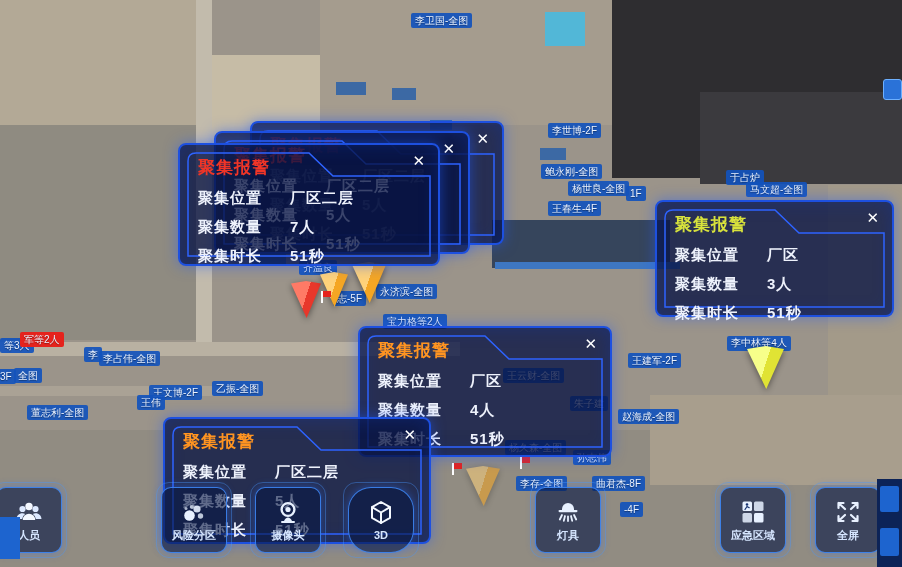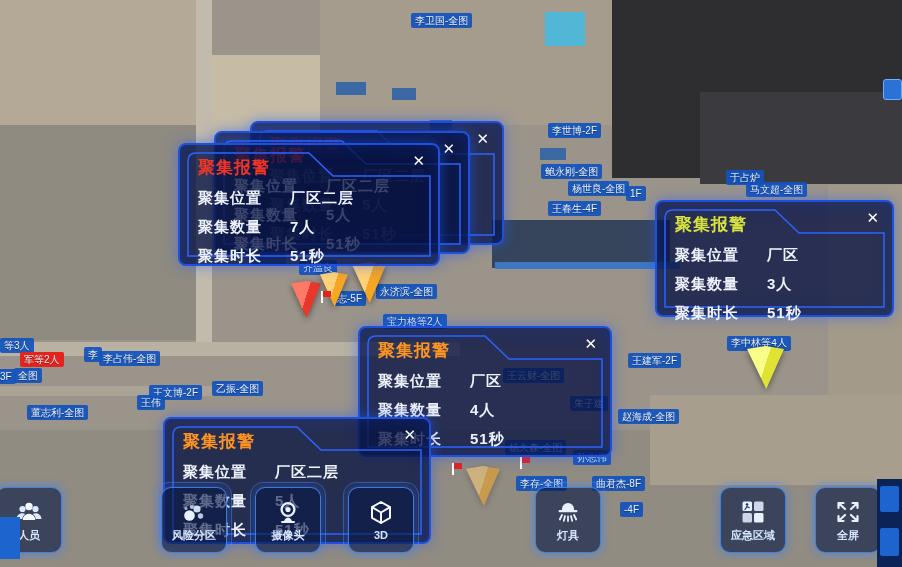--- a/index.html
+++ b/index.html
@@ -35,21 +35,21 @@
   .r4{left:252px;top:252px;width:34px;height:14px;}
   .r5{left:430px;top:120px;width:22px;height:10px;}
 
   
   #labels{position:absolute;inset:0;z-index:20;}
   .maplabel{
     position:absolute;white-space:nowrap;font-size:10px;line-height:13px;
     color:#eaf2ff;background:rgba(18,82,188,.92);padding:1px 4px;border-radius:2px;
     text-shadow:0 1px 1px rgba(0,0,0,.4);
   }
-  .maplabel.red{background:#e5231d;margin-top:20px;}
+  .maplabel.red{background:#e5231d;}
 
   
   #markers{position:absolute;inset:0;z-index:30;}
   .pyr{position:absolute;filter:drop-shadow(0 2px 3px rgba(0,0,0,.45));}
   .pyr .shape{width:100%;height:100%;clip-path:polygon(0 7%,50% 0,100% 7%,52% 100%);}
   .pyr.faded{opacity:.55;}
   .flag{position:absolute;width:10px;height:12px;z-index:31;}
   .flag::before{content:"";position:absolute;left:1px;top:0;width:9px;height:6px;background:#e5231d;}
   .flag::after{content:"";position:absolute;left:0;top:0;width:2px;height:12px;background:#fdfdfd;}
 
@@ -334,21 +334,21 @@
         <div>
           <svg width="30" height="28" viewBox="0 0 30 28">
             <circle cx="15" cy="11.5" r="6.4" fill="none" stroke="#e8f1ff" stroke-width="2.4"></circle>
             <circle cx="15" cy="11.5" r="2.6" fill="#e8f1ff"></circle>
             <path d="M11 23c1-2.3 2.4-3.5 4-3.5s3 1.2 4 3.5z" fill="#e8f1ff"></path>
             <rect x="8" y="23" width="14" height="2" rx="1" fill="#e8f1ff"></rect>
           </svg>
         </div>
         <div class="tlabel">摄像头</div>
       </div>
-      <div class="tbtn" style="left: 348px;">
+      <div class="tbtn" style="left: 348px; border-radius: 23px;">
         <div>
           <svg width="30" height="28" viewBox="0 0 30 28">
             <path d="M15 3l9 5.2v10.6L15 24l-9-5.2V8.2z" fill="none" stroke="#f4f8ff" stroke-width="2" stroke-linejoin="round"></path>
             <path d="M15 13.5V24M15 13.5L6 8.2M15 13.5l9-5.3" fill="none" stroke="#f4f8ff" stroke-width="2" stroke-linecap="round"></path>
           </svg>
         </div>
         <div class="tlabel">3D</div>
       </div>
       <div class="tbtn" style="left: 535px;">
         <div>

